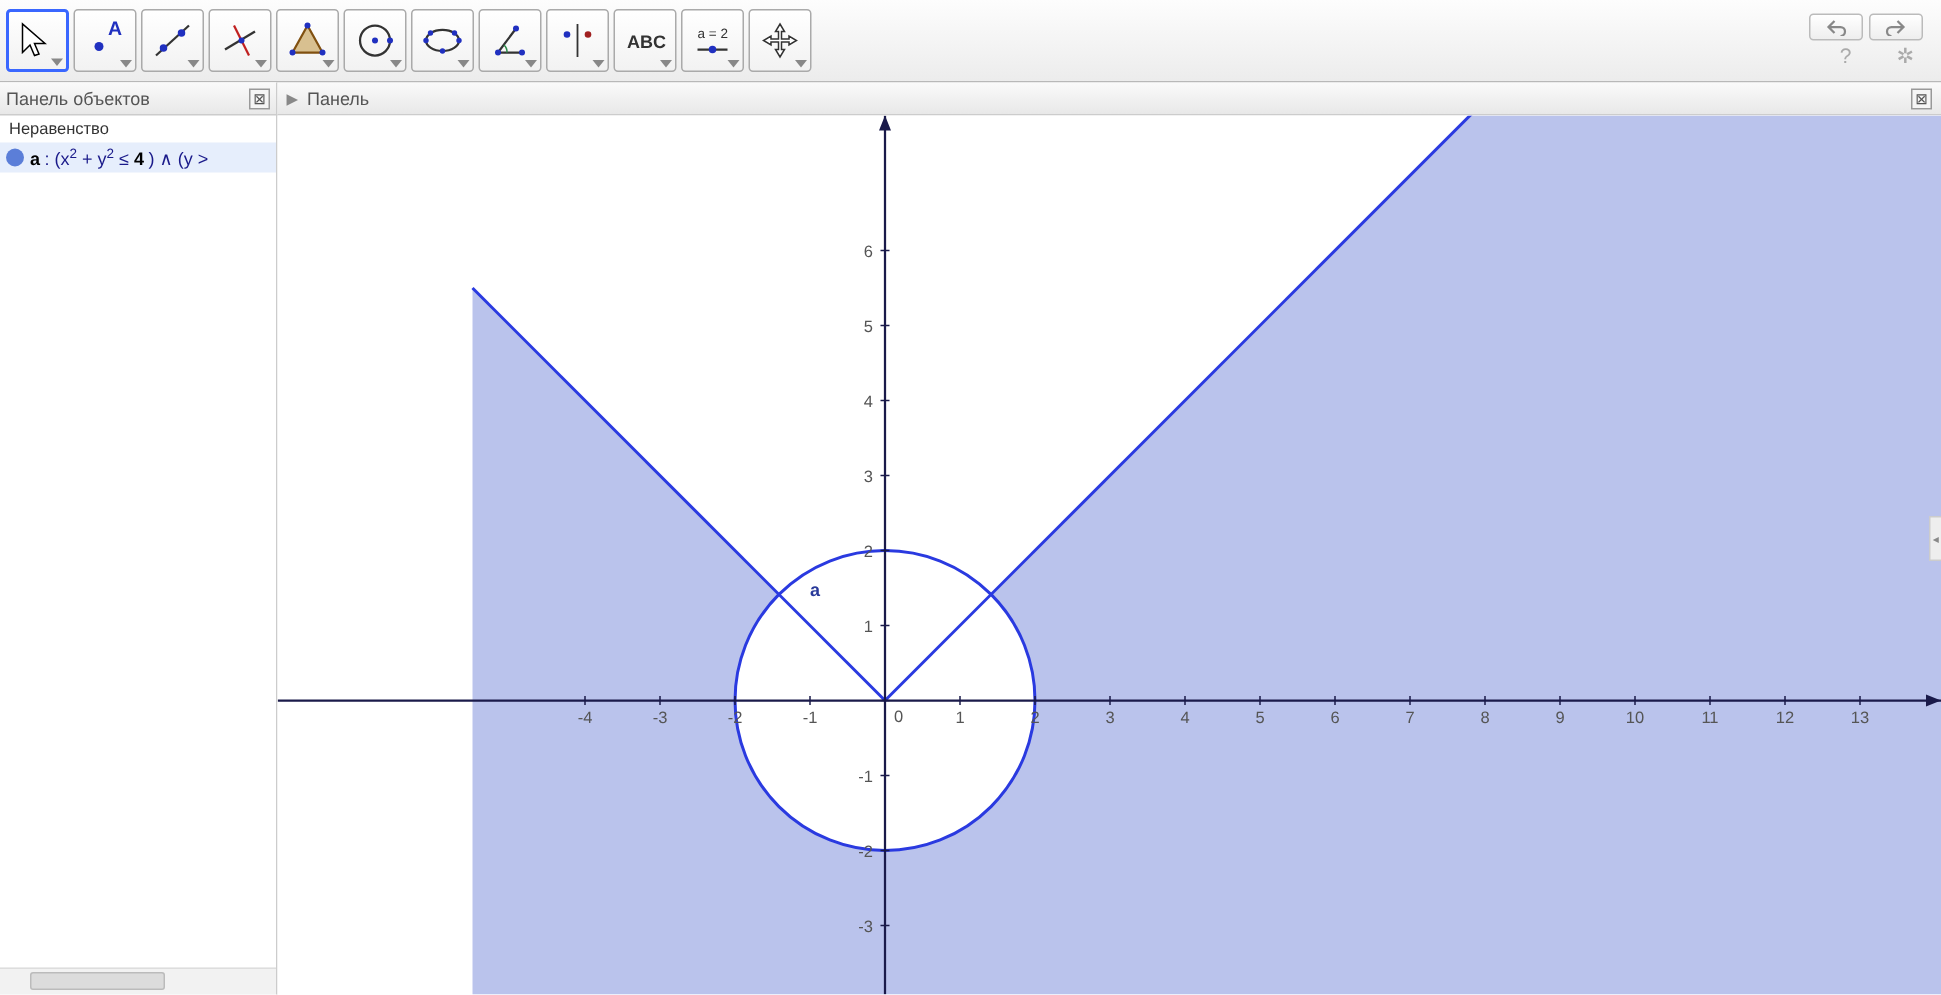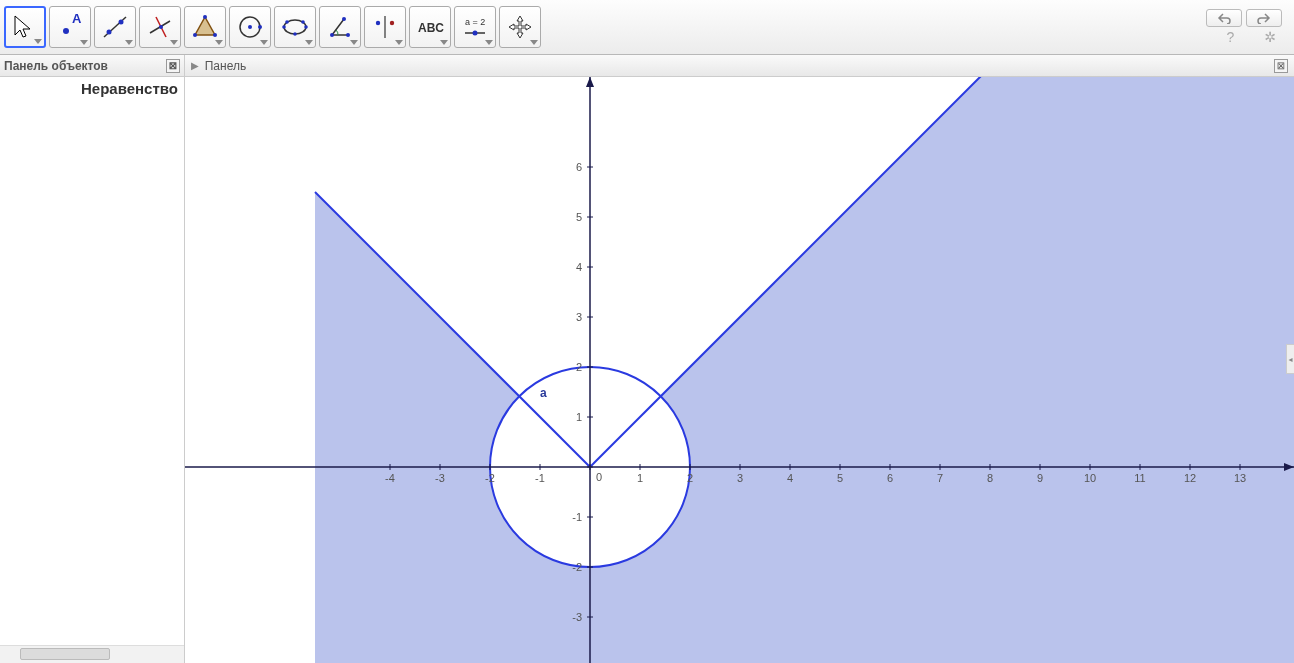--- a/index.html
+++ b/index.html
@@ -15,24 +15,24 @@
   .undo-redo { display:flex; gap:4px; }
   .ur-btn { width:36px; height:18px; border:1px solid #bbb; border-radius:3px; background:linear-gradient(#fff,#eee); display:flex; align-items:center; justify-content:center; cursor:pointer;}
   .ur-btn svg { width:14px; height:12px; stroke:#888; fill:none; stroke-width:1.5;}
   .help-settings { display:flex; gap:30px; color:#aaa; font-size:14px; padding-right:6px;}
   .help-settings span { cursor:pointer; }
 
   
   .main { display:flex; height: calc(100% - 55px); }
 
   
-  .left-panel { width: 185px; border-right: 1px solid #ccc; background:#fff; position:relative; display:flex; flex-direction:column;font-weight:bold;}
+  .left-panel { width: 185px; border-right: 1px solid #ccc; background:#fff; position:relative; display:flex; flex-direction:column;}
   .panel-header { height: 22px; background: linear-gradient(#fafafa,#e8e8e8); border-bottom:1px solid #ccc; display:flex; align-items:center; padding:0 4px; font-size:12px; color:#555; position:relative;}
   .panel-header .close-x { margin-left:auto; width:14px; height:14px; border:1px solid #999; display:flex; align-items:center; justify-content:center; font-size:10px; cursor:pointer; background:#f5f5f5;}
-  .section-label { padding: 3px 6px; font-size:15px; color:#333; background:#fff;text-align:right;}
+  .section-label { padding: 3px 6px; font-size:11px; color:#333; background:#fff;}
   .obj-row { display:flex; align-items:center; padding:2px 4px; background:#e6eefc; font-size:12px;}
   .obj-row .dot { width:12px; height:12px; border-radius:50%; background:#5b7ed8; margin-right:4px; flex-shrink:0;}
   .obj-row .formula { color:#1a1a8a; white-space:nowrap; overflow:hidden;}
   .obj-row .formula b { color:#000; margin-right:3px;}
   .formula sup { font-size:9px;}
   .left-scroll { margin-top:auto; height:18px; background:#f2f2f2; border-top:1px solid #ddd; position:relative;}
   .left-scroll .thumb { position:absolute; left:20px; top:2px; width:90px; height:12px; background:#dcdcdc; border:1px solid #bbb; border-radius:2px;}
   .left-scroll::before { content:'||||'; position:absolute; left:52px; top:1px; font-size:8px; letter-spacing:2px; color:#999;}
 
   
@@ -156,20 +156,24 @@
 </div>
 
 <div class="main">
 
   <div class="left-panel">
     <div class="panel-header">
       <span>Панель объектов</span>
       <span class="close-x">⊠</span>
     </div>
     <div class="section-label">Неравенство</div>
+    <div class="obj-row">
+      <span class="dot"></span>
+      <span class="formula"><b>a</b>: <span>(x<sup>2</sup> + y<sup>2</sup> ≤ <b>4</b>) ∧ (y &gt;</span></span>
+    </div>
     <div class="left-scroll">
         <div class="thumb"></div>
       </div>
   </div>
 
   <div class="canvas-wrap">
     <div class="canvas-header">
       <span class="tri">▶</span>
       <span>Панель</span>
       <span class="close-x">⊠</span>

